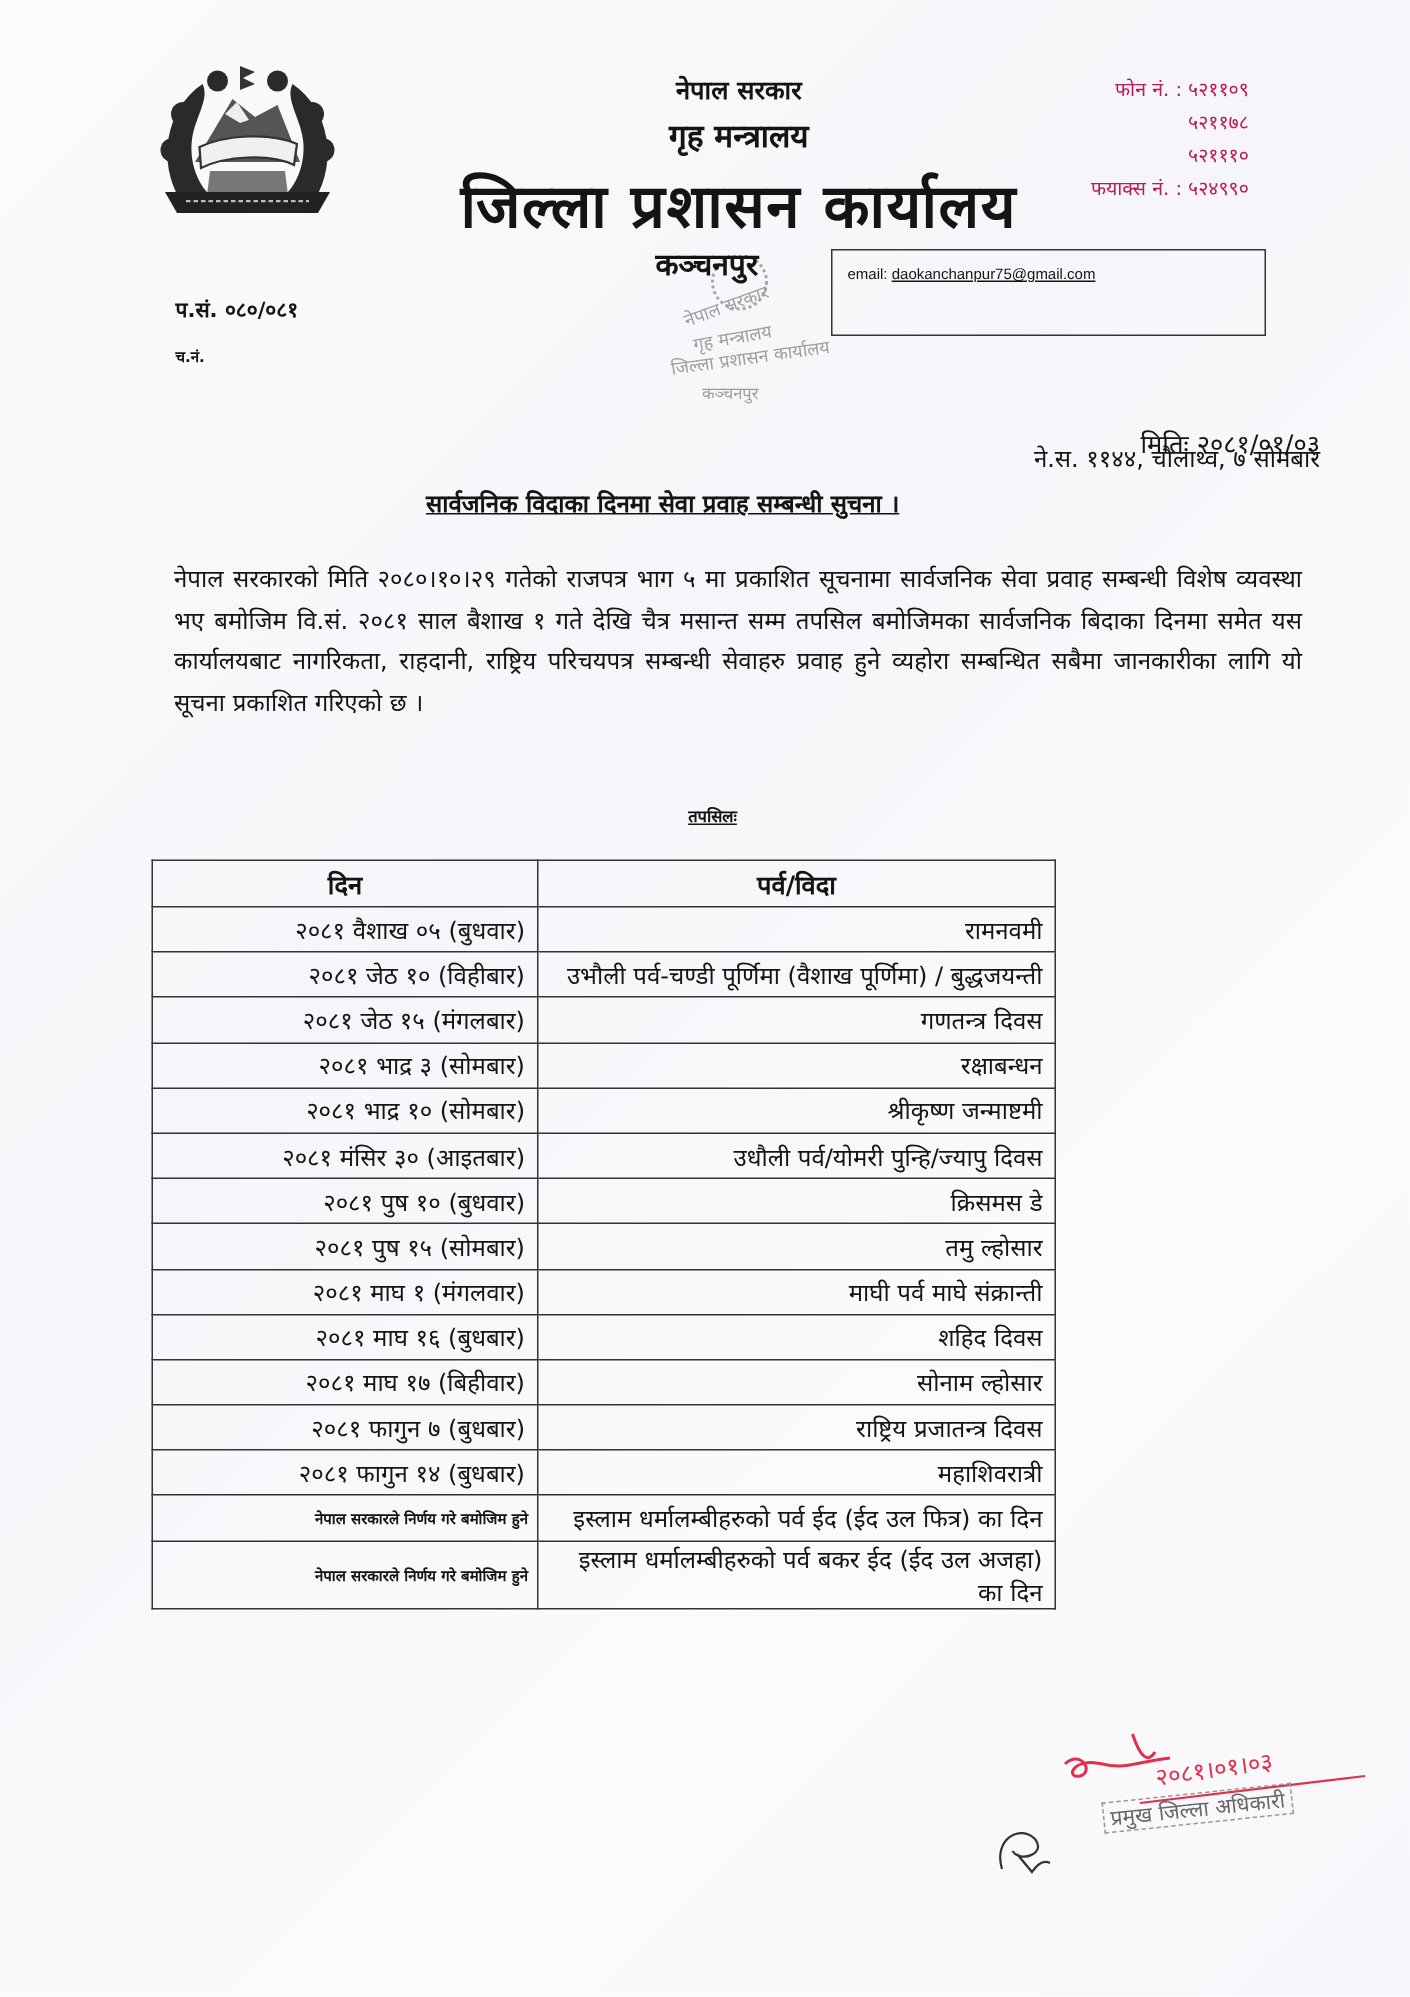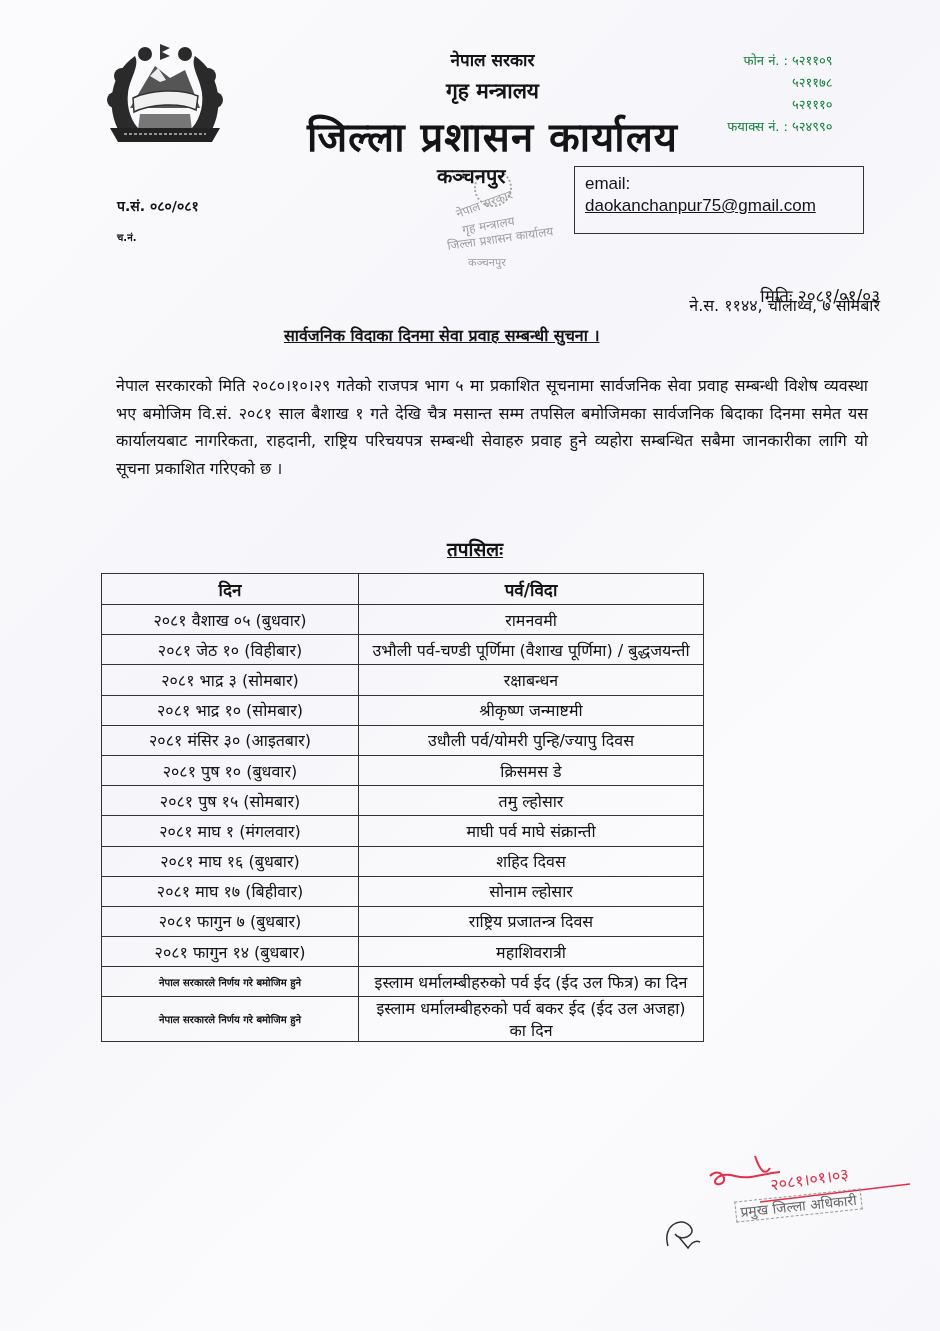--- a/index.html
+++ b/index.html
@@ -11,42 +11,42 @@
   }
   .abs { position:absolute; }
   
   .emblem { left:100px; top:38px; width:130px; height:120px; }
   
   .gov { left:0; width:940px; top:48px; text-align:center; font-size:17px; font-weight:bold; padding-left:45px; box-sizing:border-box; }
   .ministry { left:0; width:940px; top:76px; text-align:center; font-size:21px; font-weight:bold; padding-left:45px; box-sizing:border-box; }
   .office { left:0; width:940px; top:108px; text-align:center; font-size:40px; font-weight:bold; padding-left:45px; box-sizing:border-box; letter-spacing:1px; }
   .district { left:437px; top:162px; font-size:20px; font-weight:bold; }
   
-  .contacts { left:712px; top:50px; font-size:13px; line-height:22px; color:#15803d; }
+  .contacts { left:712px; top:50px; font-size:13px; line-height:22px; color:#be185d; }
   .contacts .row { display:flex; }
   .contacts .lbl { width:76px; text-align:right; padding-right:4px; }
   .contacts .val { }
   
-  .webbox { left:574px; top:166px; width:290px; height:68px; border:1.5px solid #333; box-sizing:border-box; padding:6px 10px; font-family:"Liberation Sans", sans-serif; font-size:17px; line-height:22px; }
+  .webbox { left:554px; top:166px; width:290px; height:58px; border:1.5px solid #333; box-sizing:border-box; padding:6px 10px; font-family:"Liberation Sans", sans-serif; font-size:10px; line-height:22px; }
   .webbox .u { text-decoration:underline; }
   
   .ref { left:117px; top:196px; font-size:14px; font-weight:bold; }
   .chn { left:117px; top:230px; font-size:10px; font-weight:bold; }
   
   .seal { left:418px; top:170px; width:150px; height:100px; opacity:0.55; }
   
   .date { right:60px; top:264px; font-size:17px;margin-top:20px; }
   .nepsam { right:60px; top:294px; font-size:16px; }
   .subject { left:284px; top:324px; font-size:16px; font-weight:bold; text-decoration:underline; }
   
   .para { left:116px; top:372px; width:752px; font-size:16px; line-height:27.5px; text-align:justify; }
-  .tapasil { left:0; width:940px; top:536px; text-align:center; font-size:19px; font-weight:bold; text-decoration:underline; padding-left:10px; box-sizing:border-box;}
+  .tapasil { left:0; width:940px; top:536px; text-align:center; font-size:11px; font-weight:bold; text-decoration:underline; padding-left:10px; box-sizing:border-box;}
   
   table.hol { position:absolute; left:101px; top:573px; width:603px; border-collapse:collapse; font-size:16px;padding-left:22px; }
-  table.hol th, table.hol td { border:1.3px solid #333; height:30.2px; padding:0 8px; text-align:center; box-sizing:border-box; }
+  table.hol th, table.hol td { border:1.3px solid #333; height:30.2px; padding:0 8px; text-align:right; box-sizing:border-box; }
   table.hol th { font-weight:bold; text-align:center; font-size:17px; height:31px;}
   table.hol td.c1 { width:257px; }
   table.hol td.small { font-size:10px; font-weight:bold; white-space:nowrap; padding:0 6px; }
   
   .sig { left:660px; top:1146px; width:260px; height:110px; }
   .sigdate { left:770px; top:1168px; color:#e0304a; font-size:16px; font-family:"DejaVu Sans", sans-serif; transform:rotate(-8deg); }
   .stamp { left:735px; top:1195px; font-size:14px; color:#666; border:1px dashed #999; padding:0 4px; transform:rotate(-6deg); }
 </style>
 </head>
 <body>
@@ -130,20 +130,24 @@
   <tbody id="tbody">
       <tr>
         <td class="c1">२०८१ वैशाख ०५ (बुधवार)</td>
         <td>रामनवमी</td>
       </tr>
       <tr>
         <td class="c1">२०८१ जेठ १० (विहीबार)</td>
         <td>उभौली पर्व-चण्डी पूर्णिमा (वैशाख पूर्णिमा) / बुद्धजयन्ती</td>
       </tr>
       <tr>
+        <td class="c1">२०८१ जेठ १५ (मंगलबार)</td>
+        <td>गणतन्त्र दिवस</td>
+      </tr>
+      <tr>
         <td class="c1">२०८१ भाद्र ३ (सोमबार)</td>
         <td>रक्षाबन्धन</td>
       </tr>
       <tr>
         <td class="c1">२०८१ भाद्र १० (सोमबार)</td>
         <td>श्रीकृष्ण जन्माष्टमी</td>
       </tr>
       <tr>
         <td class="c1">२०८१ मंसिर ३० (आइतबार)</td>
         <td>उधौली पर्व/योमरी पुन्हि/ज्यापु दिवस</td>

